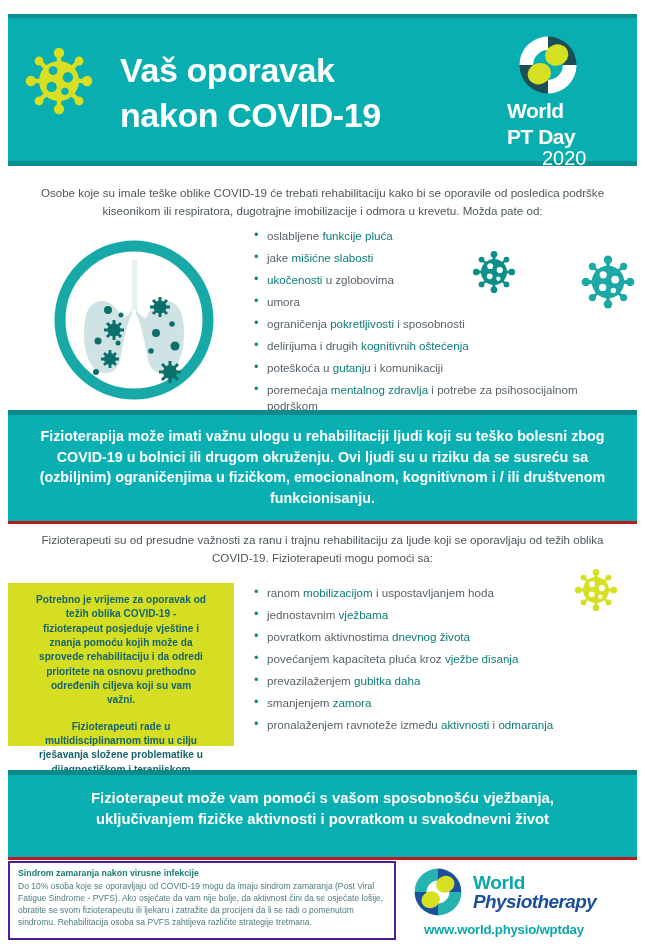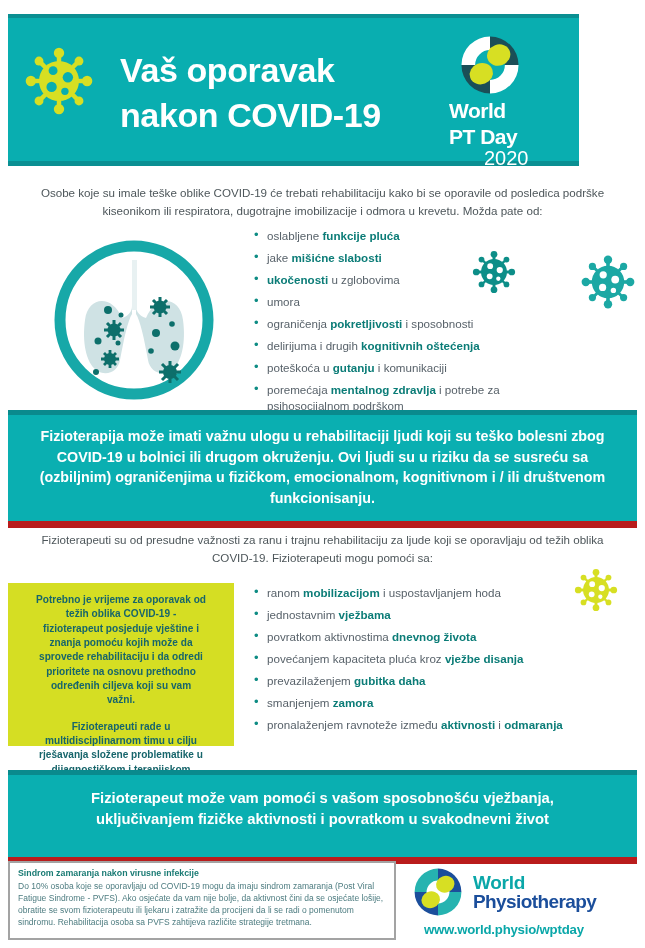--- a/index.html
+++ b/index.html
@@ -19,21 +19,21 @@
     width: 645px;
     height: 948px;
     background: #ffffff;
   }
 
   
   .header {
     position: absolute;
     left: 8px;
     top: 14px;
-    width: 571px;
+    width: 629px;
     height: 152px;
     background: #09AEB0;
     border-top: 4px solid #0A8F92;
     border-bottom: 5px solid #0A8F92;
     box-sizing: border-box;
   }
   .header-virus {
     position: absolute;
     left: 14px;
     top: 26px;
@@ -121,30 +121,30 @@
   }
   ul.blist li::before {
     content: "•";
     position: absolute;
     left: 0;
     top: -1px;
     color: #0E8C84;
     font-size: 13px;
     line-height: 1.3;
   }
-  ul.blist b { color: #0B7C77; font-weight: bold; }
+  ul.blist b { color: #0B7C77; font-weight: normal; }
 
   
   .banner {
     position: absolute;
     left: 8px;
     width: 629px;
     background: #0AAFB1;
     border-top: 5px solid #0A8A8D;
-    border-bottom: 7px solid #b91c1c;
+    border-bottom: 3px solid #b91c1c;
     box-sizing: border-box;
     color: #ffffff;
     font-size: 14.3px;
     font-weight: bold;
     line-height: 1.45;
     text-align: center;
     padding: 11px 26px 12px 26px;
   }
   .banner-1 { top: 410px; }
   .banner-2 { top: 770px; font-size: 14.8px; padding: 13px 24px 26px 24px; }
@@ -188,21 +188,21 @@
   }
   .virus-c { position: absolute; left: 572px; top: 566px; width: 48px; height: 48px; }
 
   
   .footer-box {
     position: absolute;
     left: 8px;
     top: 861px;
     width: 388px;
     height: 79px;
-    border: 2px solid #a3a3a3;
+    border: 2px solid #4c1d95;
     box-sizing: border-box;
     padding: 5px 8px;
     background: #ffffff;
   }
   .footer-title {
     color: #1a7b74;
     font-size: 8.8px;
     font-weight: bold;
     margin-bottom: 2px;
   }
@@ -217,21 +217,21 @@
     top: 866px;
     width: 228px;
   }
   .wp-row { display: flex; align-items: center; }
   .wp-mark { width: 52px; height: 52px; flex: 0 0 52px; }
   .wp-words {
     margin-left: 9px;
     line-height: 1.02;
   }
   .wp-w1 { color: #0AA7A9; font-size: 19px; font-weight: bold; letter-spacing: -0.3px;}
-  .wp-w2 { color: #1B4E9B; font-size: 19px; font-weight: bold; letter-spacing: -0.6px;}
+  .wp-w2 { color: #1B4E9B; font-size: 19px; font-weight: bold; letter-spacing: -0.6px; font-style: italic;}
   .wp-url {
     color: #0AA7A9;
     font-size: 13.2px;
     font-weight: bold;
     margin-top: 4px;
     margin-left: 12px;
     letter-spacing: -0.2px;
   }
 </style>
 </head>

